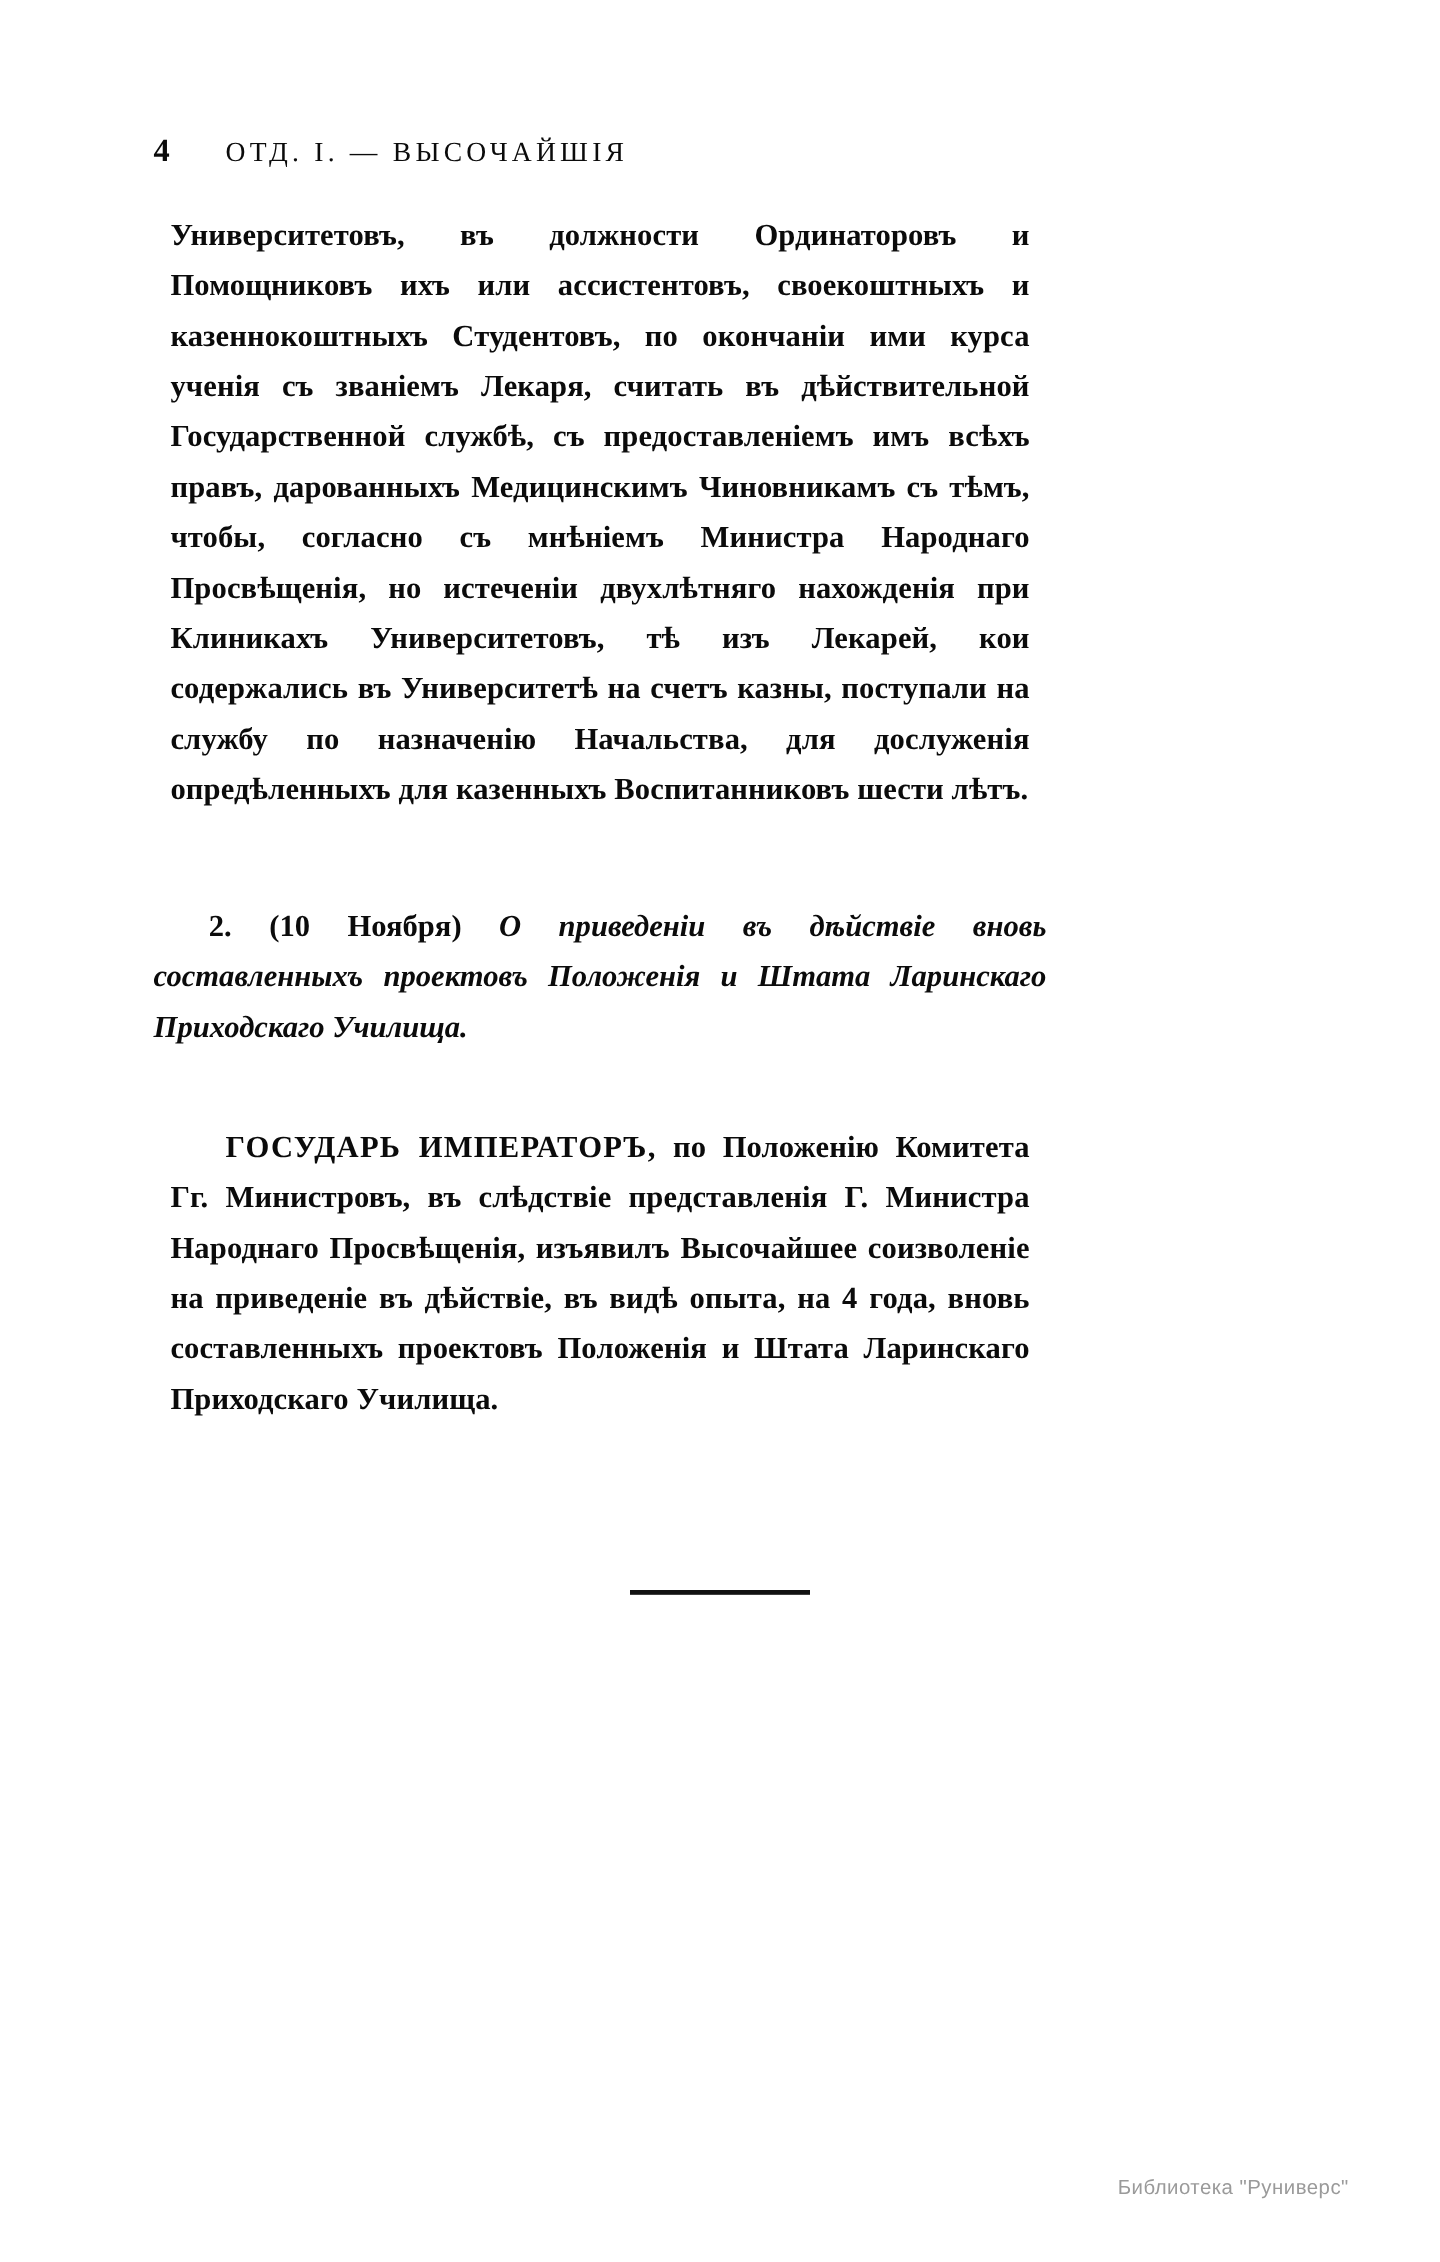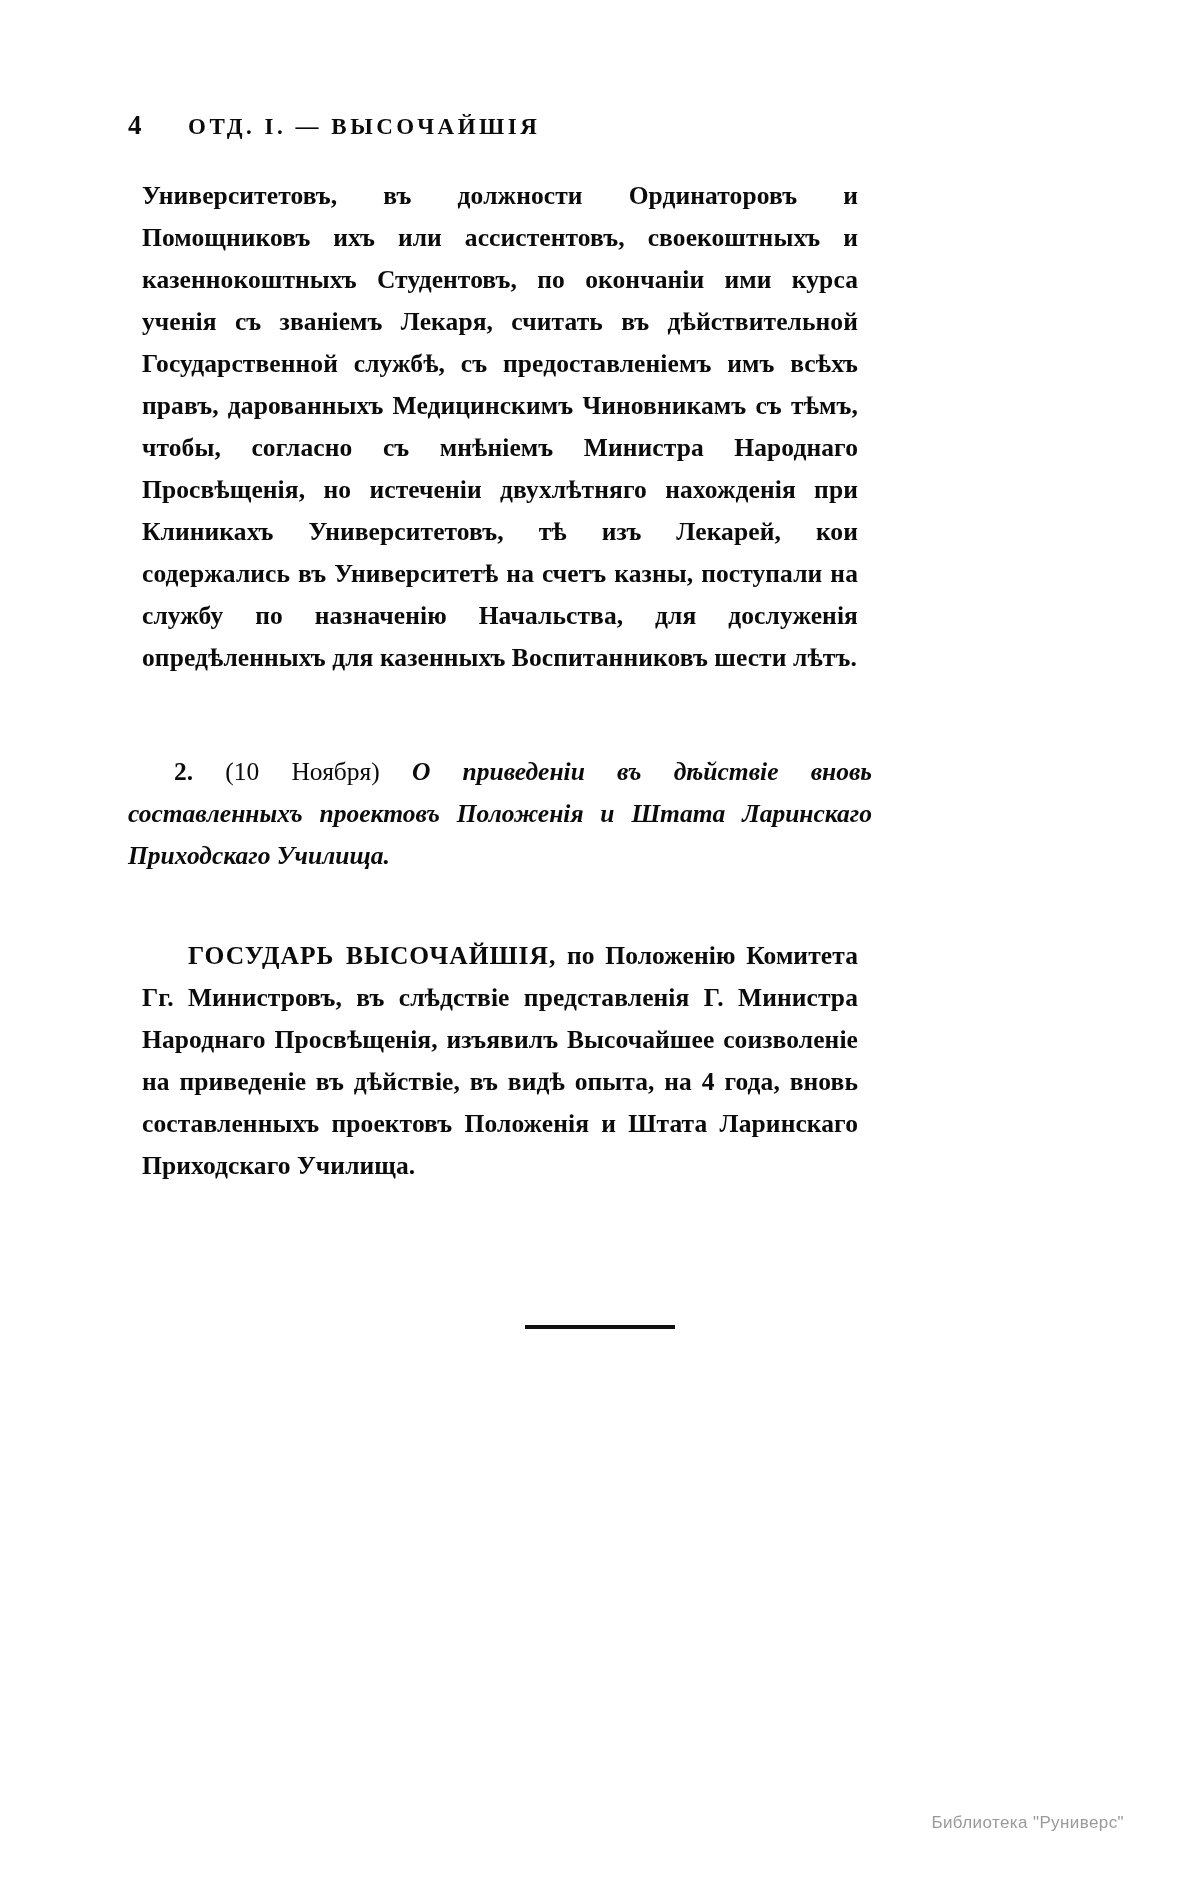--- a/index.html
+++ b/index.html
@@ -29,21 +29,21 @@
   }
   .page-number {
     font-size: 27px;
     font-weight: bold;
     width: 60px;
     flex: 0 0 60px;
     letter-spacing: 0;
   }
   .running-head {
     font-size: 23px;
-    font-weight: bold;
+    font-weight: normal;
     letter-spacing: 3.5px;
     white-space: nowrap;
   }
   .body-text {
     font-size: 25.5px;
     font-weight: bold;
     line-height: 42px;
     text-align: justify;
     letter-spacing: 0.1px;
   }
@@ -59,21 +59,21 @@
   .section-head {
     font-size: 25.5px;
     line-height: 42px;
     text-align: justify;
     text-align-last: left;
   }
   .section-head .num {
     font-weight: bold;
   }
   .section-head .date {
-    font-weight: normal;
+    font-weight: bold;
   }
   .section-head .title {
     font-style: italic;
     font-weight: bold;
   }
   .indent {
     display: inline-block;
     width: 46px;
   }
   .smallcaps {
@@ -119,21 +119,21 @@
 
     <div class="section-head">
       <span class="indent"></span><span class="num">2.</span>
       <span class="date">(10 Ноября)</span>
       <span class="title">О приведеніи въ дѣйствіе вновь составленныхъ проектовъ Положенія и Штата Ларинскаго Приходскаго Училища.</span>
     </div>
 
     <div class="gap-md"></div>
 
     <div class="body-text">
-      <p class="para-justified"><span class="indent"></span><span class="smallcaps">ГОСУДАРЬ ВЫСОЧАЙШІЯ,</span><span> по Положенію Комитета Гг. Министровъ, въ слѣдствіе представленія Г. Министра Народнаго Просвѣщенія, изъявилъ Высочайшее соизволеніе на приведеніе въ дѣйствіе, въ видѣ опыта, на 4 года, вновь составленныхъ проектовъ Положенія и Штата Ларинскаго Приходскаго Училища.</span></p>
+      <p class="para-justified"><span class="indent"></span><span class="smallcaps">ГОСУДАРЬ ИМПЕРАТОРЪ,</span><span> по Положенію Комитета Гг. Министровъ, въ слѣдствіе представленія Г. Министра Народнаго Просвѣщенія, изъявилъ Высочайшее соизволеніе на приведеніе въ дѣйствіе, въ видѣ опыта, на 4 года, вновь составленныхъ проектовъ Положенія и Штата Ларинскаго Приходскаго Училища.</span></p>
     </div>
 
   </div>
 
   <div class="rule"></div>
 
   <div class="footer-credit">Библиотека "Руниверс"</div>
 
 </div>
 

